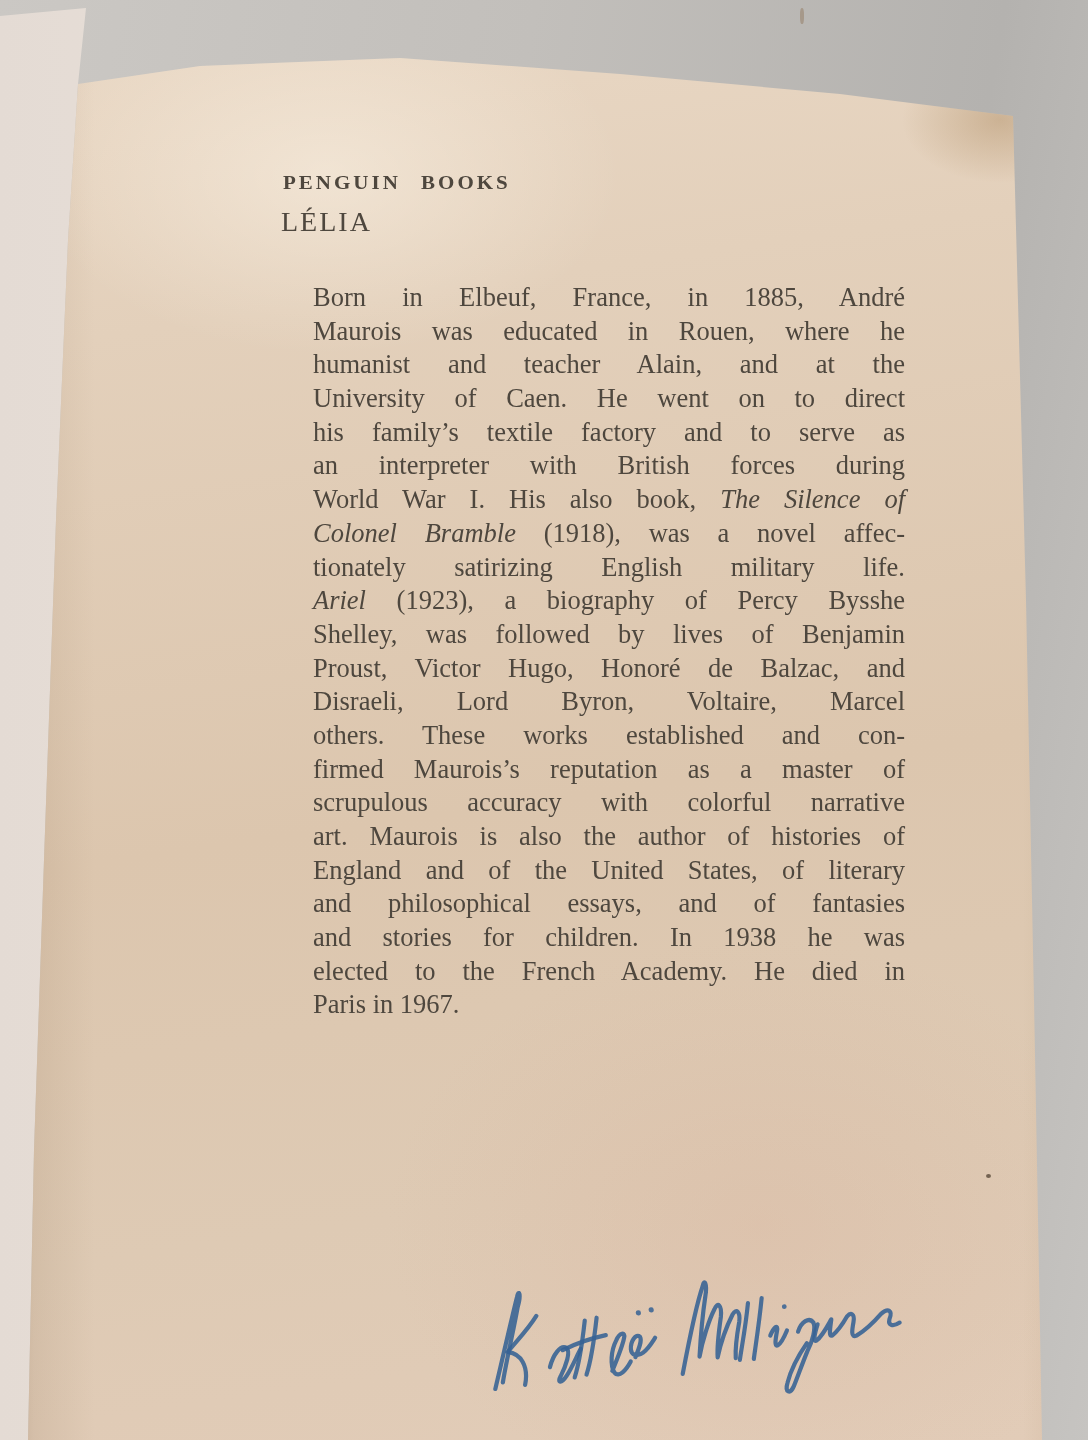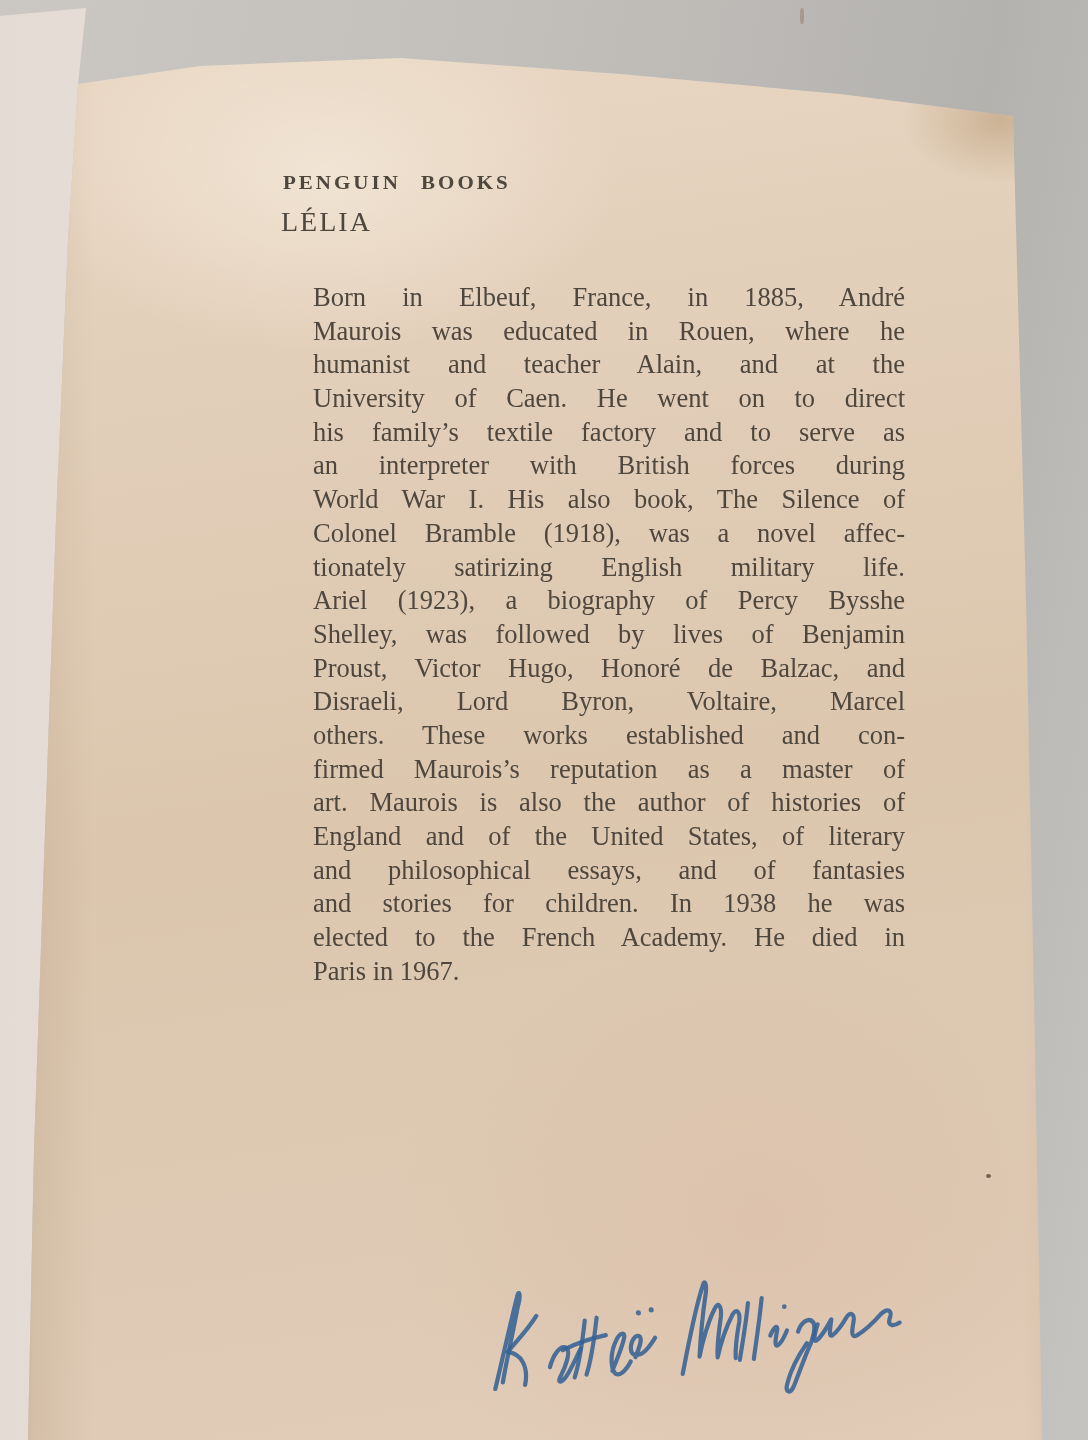--- a/index.html
+++ b/index.html
@@ -39,21 +39,21 @@
   }
   .bio{
     position:absolute;left:273px;top:281px;width:592px;
     font-size:26.5px;color:var(--ink,#4e473e);margin-left:40px;
   }
   .bio .line{
     height:33.7px;line-height:33.7px;white-space:nowrap;
     text-align:justify;text-align-last:justify;
   }
   .bio .line.last{text-align-last:left;}
-  .bio .it{}
+  .bio .it{font-style:italic;}
   .sig{
     position:absolute;left:462px;top:1246px;width:492px;height:176px;
     transform:rotate(-4deg);
   }
   .sig path{fill:none;stroke:var(--sig,#366294);stroke-width:4.2;stroke-linecap:round;stroke-linejoin:round;opacity:.88;}
   .sig circle{fill:var(--sig,#366294);opacity:.85;}
   .speck{position:absolute;left:986px;top:1174px;width:5px;height:4px;border-radius:50%;background:rgba(70,55,40,.7);}
   .speck2{position:absolute;left:800px;top:8px;width:4px;height:16px;border-radius:40%;background:rgba(130,95,60,.35);}
 </style>
 </head>
@@ -75,20 +75,21 @@
       <div class="line"><span>an interpreter with British forces during</span></div>
       <div class="line"><span>World War I. His also book, </span><span class="it">The Silence of</span></div>
       <div class="line"><span class="it">Colonel Bramble</span><span> (1918), was a novel affec-</span></div>
       <div class="line"><span>tionately satirizing English military life.</span></div>
       <div class="line"><span class="it">Ariel</span><span> (1923), a biography of Percy Bysshe</span></div>
       <div class="line"><span>Shelley, was followed by lives of Benjamin</span></div>
       <div class="line"><span>Proust, Victor Hugo, Honoré de Balzac, and</span></div>
       <div class="line"><span>Disraeli, Lord Byron, Voltaire, Marcel</span></div>
       <div class="line"><span>others. These works established and con-</span></div>
       <div class="line"><span>firmed Maurois’s reputation as a master of</span></div>
+      <div class="line"><span>scrupulous accuracy with colorful narrative</span></div>
       <div class="line"><span>art. Maurois is also the author of histories of</span></div>
       <div class="line"><span>England and of the United States, of literary</span></div>
       <div class="line"><span>and philosophical essays, and of fantasies</span></div>
       <div class="line"><span>and stories for children. In 1938 he was</span></div>
       <div class="line"><span>elected to the French Academy. He died in</span></div>
       <div class="line last"><span>Paris in 1967.</span></div>
     </div>
 
   <svg class="sig" viewBox="0 0 492 176" role="img" aria-label="Kathie Mulligan">
 

